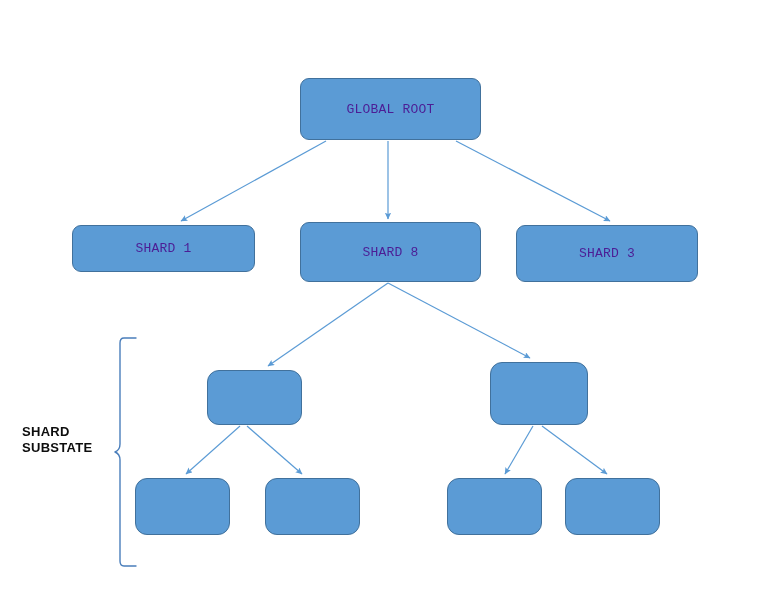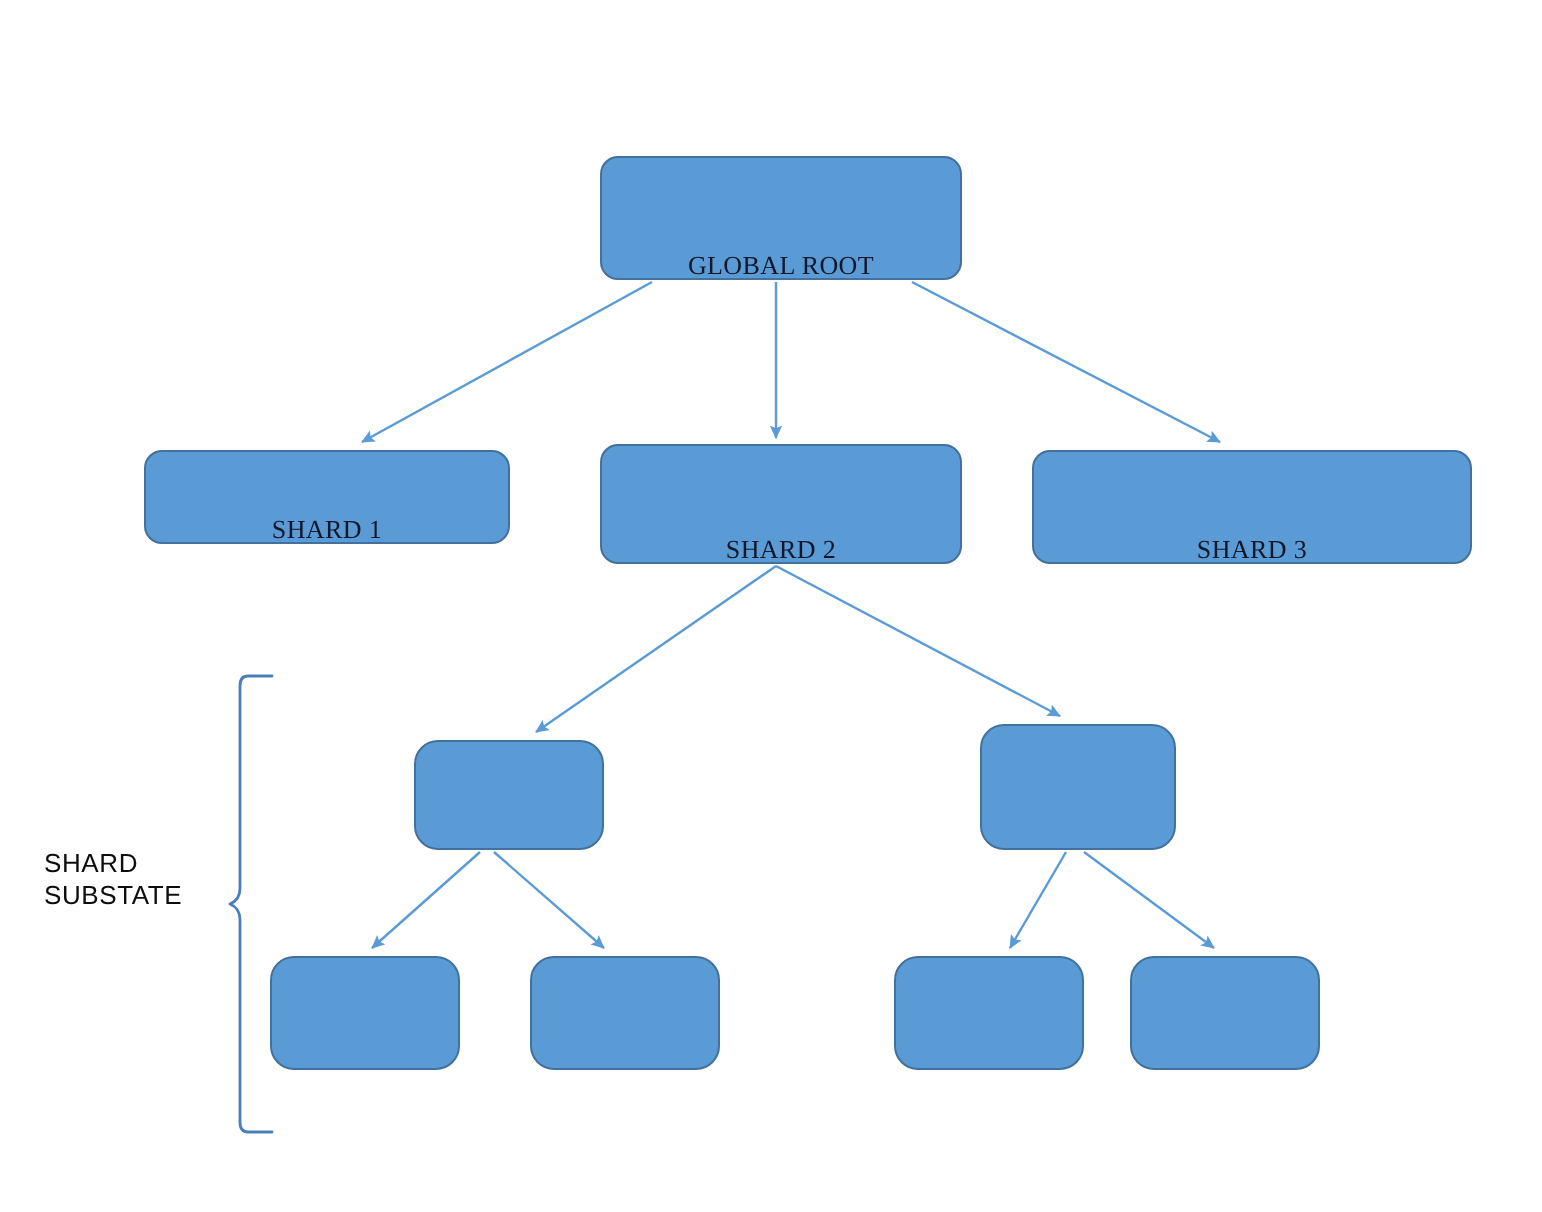--- a/index.html
+++ b/index.html
@@ -27,41 +27,41 @@
     height: 606px;
     pointer-events: none;
   }
   .node {
     position: absolute;
     box-sizing: border-box;
     background: #5b9bd5;
     border: 1px solid #41719c;
     border-radius: 9px;
     display: flex;
-    align-items: flex-end;
+    align-items: center;
     justify-content: center;
-    color: #0f172a;
+    color: #4c1d95;
     font-size: 13px;
     letter-spacing: 0.2px;
-    font-family: Liberation Serif, serif;
+    font-family: Liberation Mono, monospace;
   }
   .node.empty {
     border-radius: 12px;
   }
   .node-label {
     display: block;
     text-align: center;
     line-height: 1;
     white-space: nowrap;
   }
   .side-label {
     position: absolute;
     font-family: "Liberation Sans", sans-serif;
     font-size: 13px;
-    font-weight: normal;
+    font-weight: bold;
     color: #0d0d0d;
     letter-spacing: 0.3px;
     white-space: nowrap;
   }
   .brace {
     position: absolute;
     pointer-events: none;
   }
 </style>
 </head>
@@ -89,23 +89,23 @@
   </svg>
 
   <div id="node-layer">
       <div class="node" style="left: 300px; top: 78px; width: 181px; height: 62px; background: rgb(91, 155, 213); border-color: rgb(65, 113, 156);">
         <span class="node-label">GLOBAL ROOT</span>
       </div>
       <div class="node" style="left: 72px; top: 225px; width: 183px; height: 47px; background: rgb(91, 155, 213); border-color: rgb(65, 113, 156);">
         <span class="node-label">SHARD 1</span>
       </div>
       <div class="node" style="left: 300px; top: 222px; width: 181px; height: 60px; background: rgb(91, 155, 213); border-color: rgb(65, 113, 156);">
-        <span class="node-label">SHARD 2</span>
+        <span class="node-label">SHARD 8</span>
       </div>
-      <div class="node" style="left: 516px; top: 225px; width: 220px; height: 57px; background: rgb(91, 155, 213); border-color: rgb(65, 113, 156);">
+      <div class="node" style="left: 516px; top: 225px; width: 182px; height: 57px; background: rgb(91, 155, 213); border-color: rgb(65, 113, 156);">
         <span class="node-label">SHARD 3</span>
       </div>
       <div class="node empty" style="left: 207px; top: 370px; width: 95px; height: 55px; background: rgb(91, 155, 213); border-color: rgb(65, 113, 156);"></div>
       <div class="node empty" style="left: 490px; top: 362px; width: 98px; height: 63px; background: rgb(91, 155, 213); border-color: rgb(65, 113, 156);"></div>
       <div class="node empty" style="left: 135px; top: 478px; width: 95px; height: 57px; background: rgb(91, 155, 213); border-color: rgb(65, 113, 156);"></div>
       <div class="node empty" style="left: 265px; top: 478px; width: 95px; height: 57px; background: rgb(91, 155, 213); border-color: rgb(65, 113, 156);"></div>
       <div class="node empty" style="left: 447px; top: 478px; width: 95px; height: 57px; background: rgb(91, 155, 213); border-color: rgb(65, 113, 156);"></div>
       <div class="node empty" style="left: 565px; top: 478px; width: 95px; height: 57px; background: rgb(91, 155, 213); border-color: rgb(65, 113, 156);"></div>
     </div>
 

